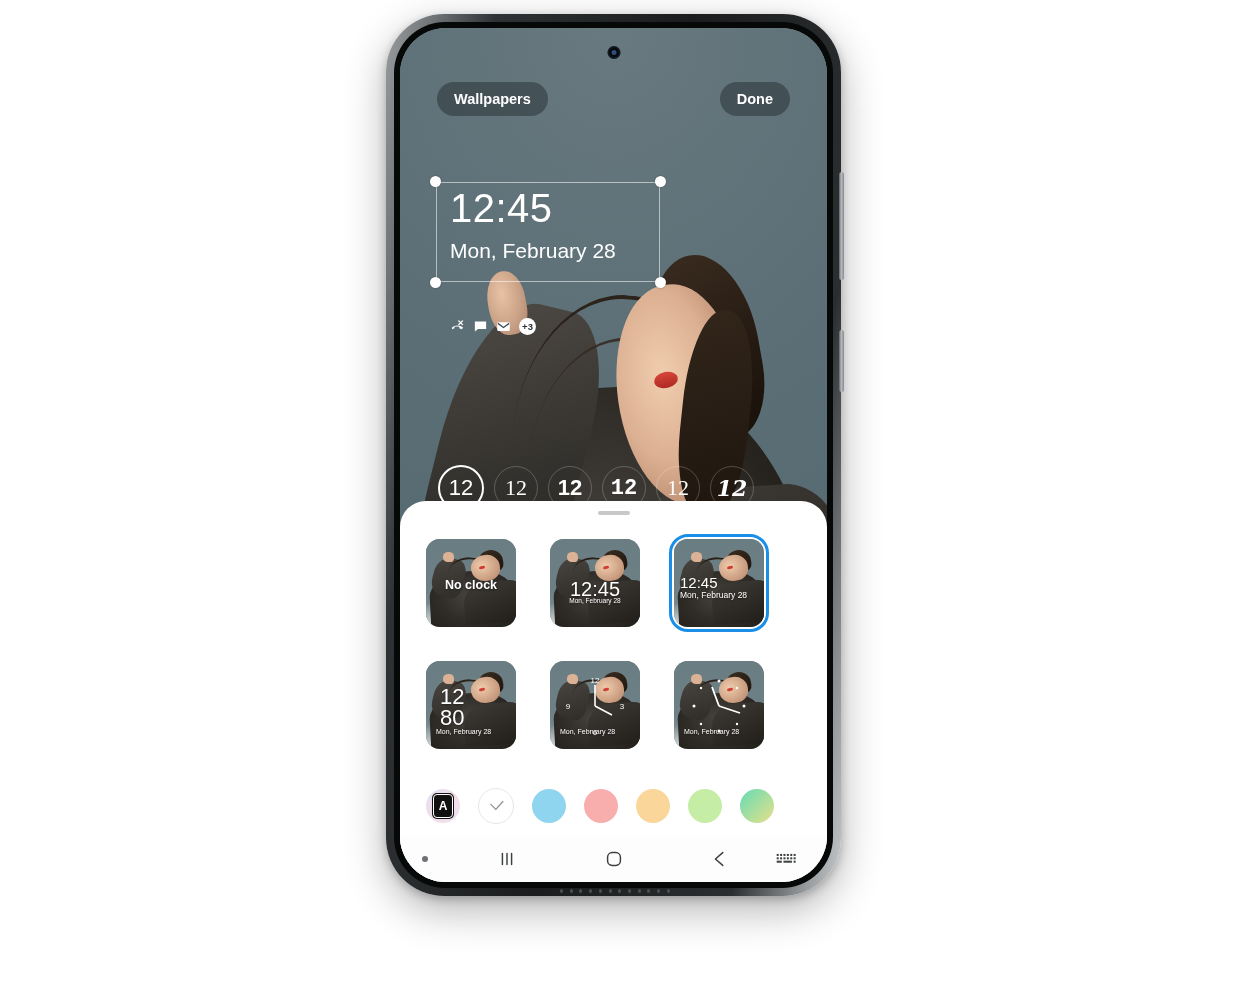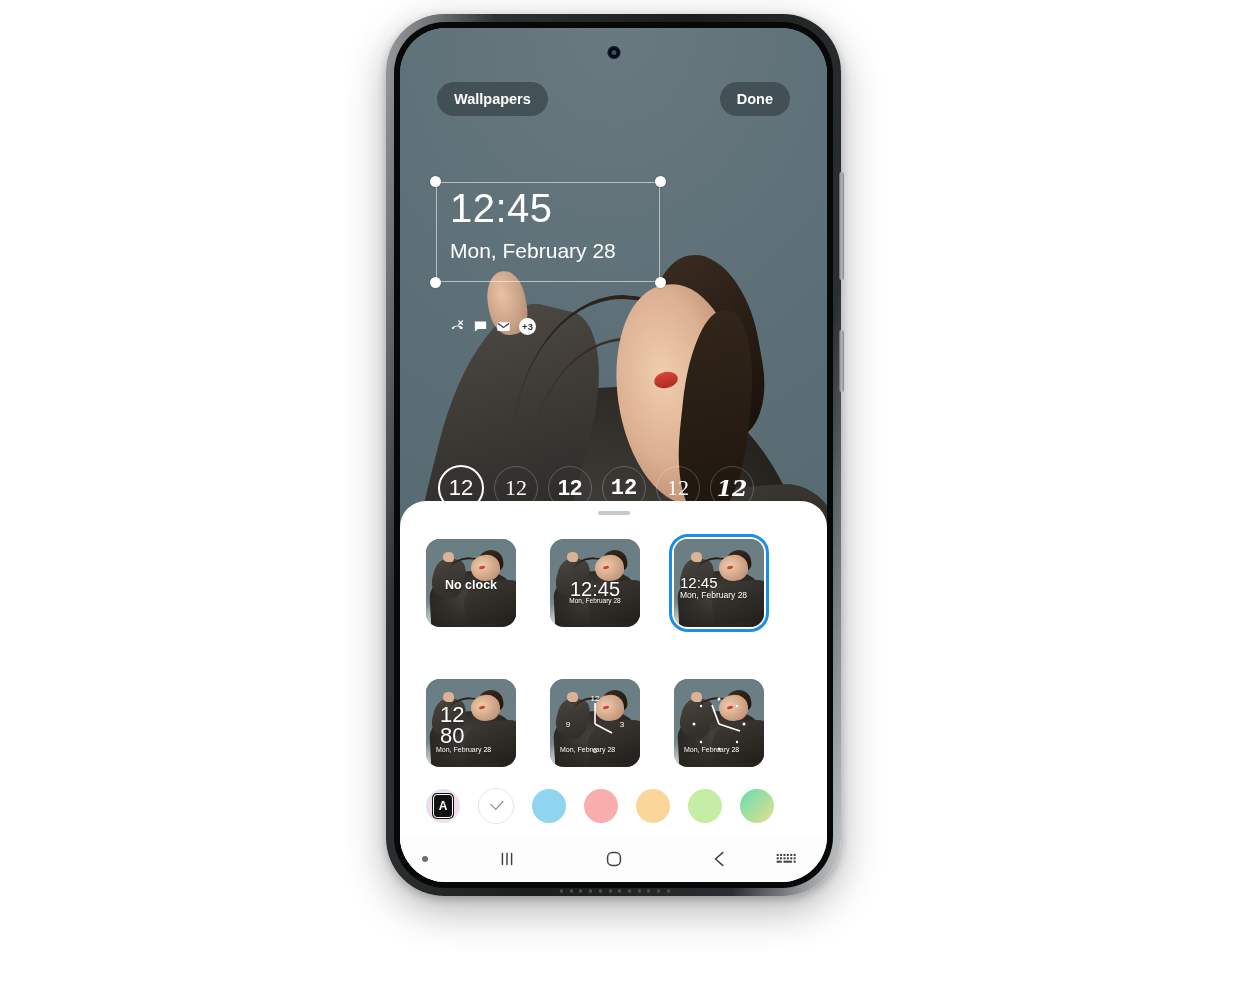--- a/index.html
+++ b/index.html
@@ -128,21 +128,21 @@
   .f-serif { font-family:"Liberation Serif", serif; font-weight:400; }
   .f-serif-b { font-family:"DejaVu Serif", serif; font-weight:700; font-style:italic; }
 
   
   #sheet { position:absolute; left:0; right:0; bottom:0; top:473px;
            background:#fff; border-radius:26px 26px 0 0; }
   #sheet-handle { position:absolute; left:50%; top:10px; transform:translateX(-50%);
                   width:32px; height:4px; border-radius:3px; background:#c6c8c9; }
 
   #thumb-grid { position:absolute; left:26px; right:0px; top:38px;
-                display:grid; grid-template-columns: repeat(3, 90px); gap:52px 34px; }
+                display:grid; grid-template-columns: repeat(3, 90px); gap:34px 34px; }
   .thumb { position:relative; width:90px; height:88px; border-radius:14px; overflow:hidden;
            background:#6a7d83; }
   .thumb.selected { outline:3px solid #1a8fe8; outline-offset:2px; }
   .tw { position:absolute; inset:0; }
   .tw-sky { position:absolute; inset:0; background: linear-gradient(180deg,#6a7d83 0%,#6d8086 60%,#8b999c 100%); }
   .tw-haze { position:absolute; left:-12%; bottom:-6%; width:72%; height:34%;
              background: radial-gradient(ellipse at 40% 80%, rgba(240,242,241,.9), rgba(230,234,234,0) 70%); }
   .tw-body { position:absolute; left:4%; top:36%; width:96%; height:70%;
              background: radial-gradient(ellipse at 46% 40%, #46423e 0%, #302c27 45%, #201d19 100%);
              border-radius: 46% 40% 0 0 / 40% 46% 0 0; transform: rotate(-3deg); }

